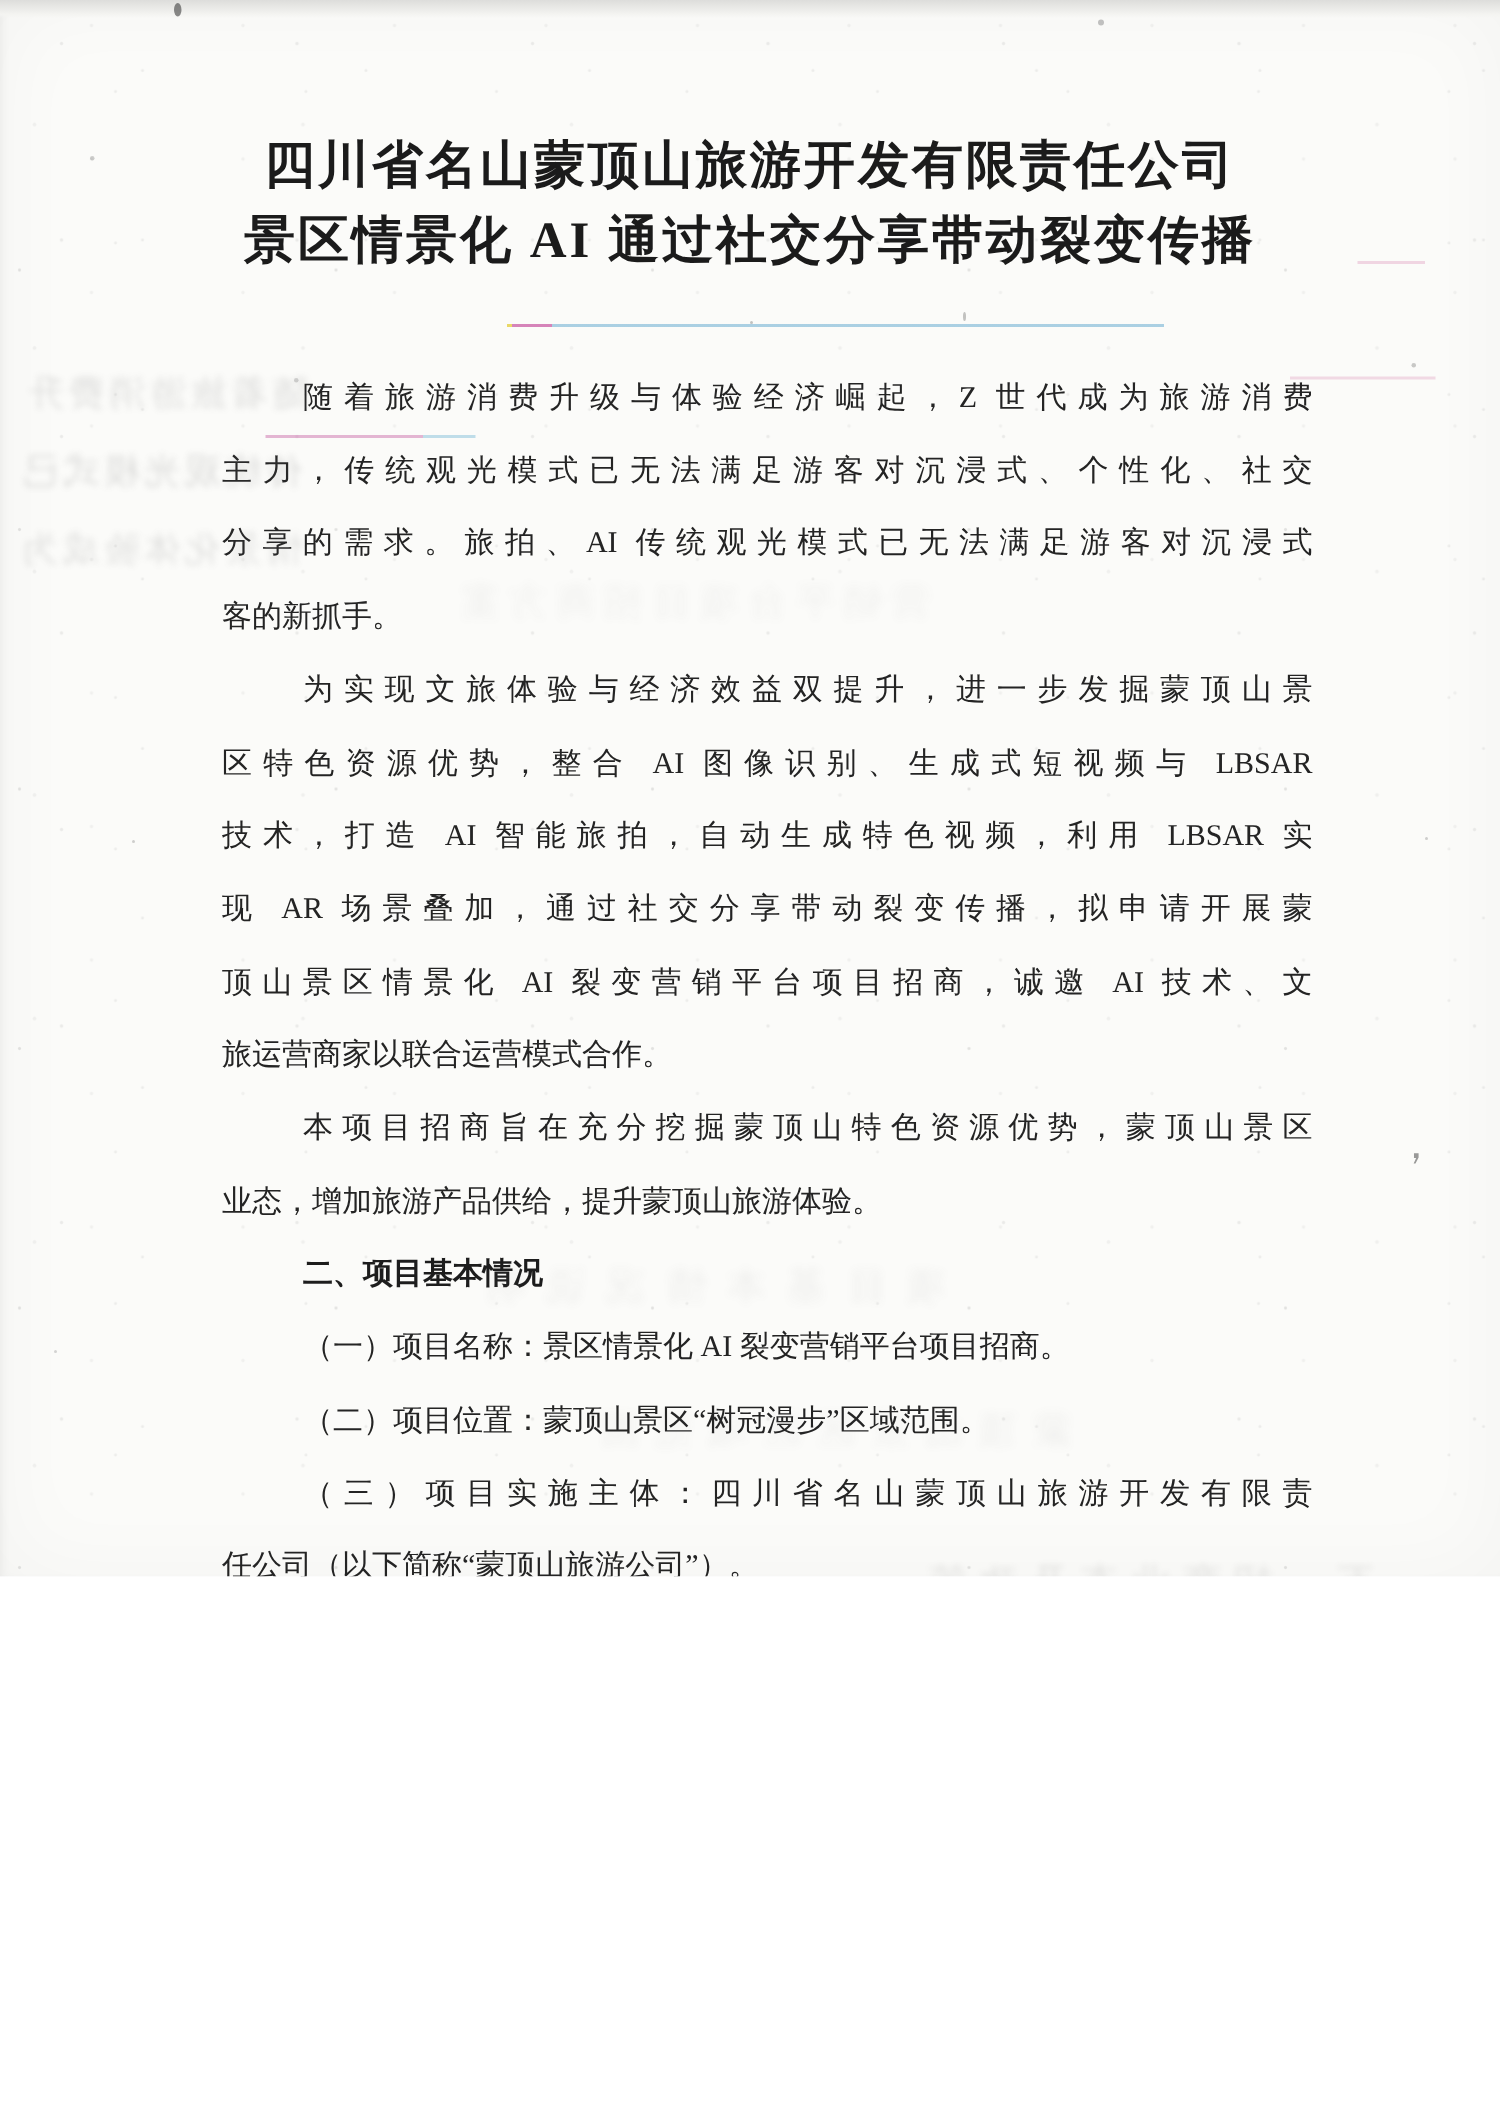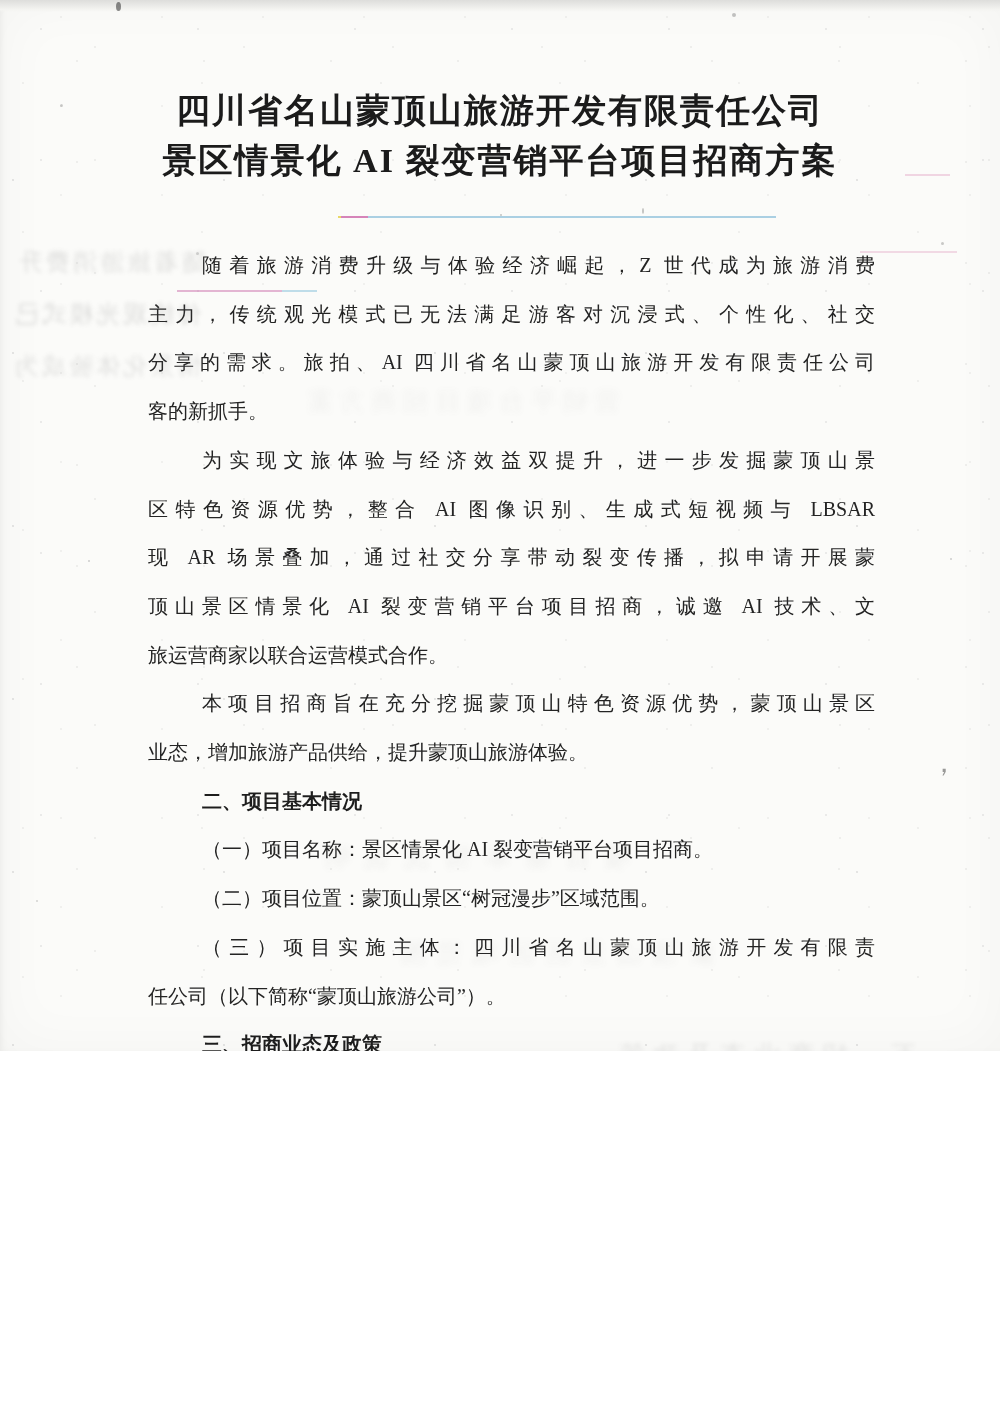--- a/index.html
+++ b/index.html
@@ -64,36 +64,37 @@
 </style>
 </head>
 <body>
 
 <div class="page">
 
   <div class="top-edge"></div>
 
   <div class="doc-title">
     <div class="ln">四川省名山蒙顶山旅游开发有限责任公司</div>
-    <div class="ln">景区情景化 AI 裂变营销平台项目招商方案</div>
+    <div class="ln">景区情景化 AI 通过社交分享带动裂变传播</div>
   </div>
   <div class="title-rule"></div>
 
   <div class="doc-body">
 
     <div>
       <span class="ln indent just">随着旅游消费升级与体验经济崛起，Z 世代成为旅游消费</span>
       <span class="ln just">主力，传统观光模式已无法满足游客对沉浸式、个性化、社交</span>
-      <span class="ln just">分享的需求。旅拍、AI 四川省名山蒙顶山旅游开发有限责任公司</span>
+      <span class="ln just">分享的需求。旅拍、AI 传统观光模式已无法满足游客对沉浸式</span>
       <span class="ln">客的新抓手。</span>
     </div>
 
     <div>
       <span class="ln indent just">为实现文旅体验与经济效益双提升，进一步发掘蒙顶山景</span>
       <span class="ln just">区特色资源优势，整合 AI 图像识别、生成式短视频与 LBSAR</span>
+      <span class="ln just">技术，打造 AI 智能旅拍，自动生成特色视频，利用 LBSAR 实</span>
       <span class="ln just">现 AR 场景叠加，通过社交分享带动裂变传播，拟申请开展蒙</span>
       <span class="ln just">顶山景区情景化 AI 裂变营销平台项目招商，诚邀 AI 技术、文</span>
       <span class="ln">旅运营商家以联合运营模式合作。</span>
     </div>
 
     <div>
       <span class="ln indent just">本项目招商旨在充分挖掘蒙顶山特色资源优势，蒙顶山景区</span>
       <span class="ln">业态，增加旅游产品供给，提升蒙顶山旅游体验。</span>
     </div>
 

